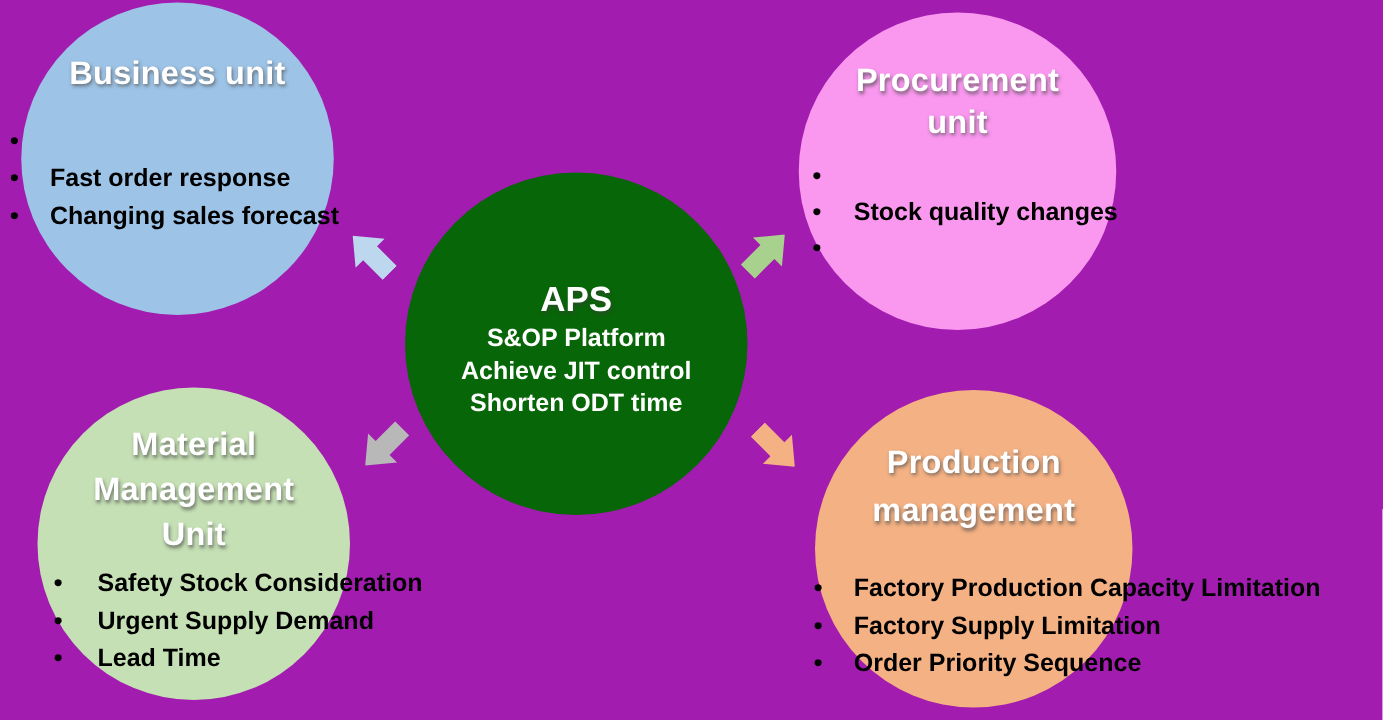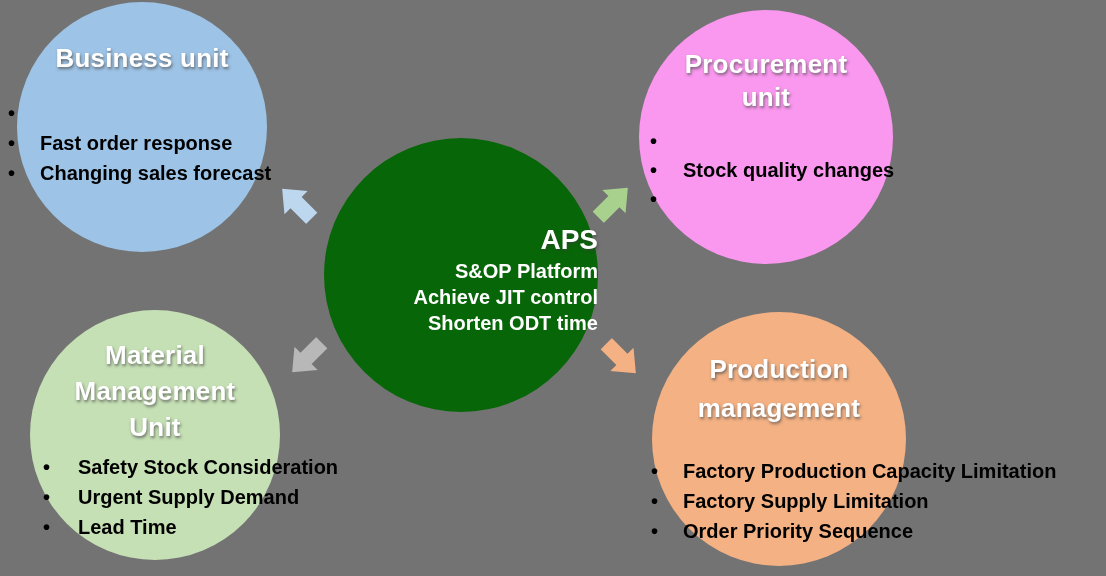--- a/index.html
+++ b/index.html
@@ -1,17 +1,17 @@
 <!DOCTYPE html>
 <html><head>
 <meta charset="utf-8">
 <style>
   html,body { margin:0; padding:0; background:#ffffff; }
   .canvas {
-    position:relative; width:1106px; height:576px; background:#737373;
+    position:relative; width:1106px; height:576px; background:#a21caf;
     font-family:"Liberation Sans", sans-serif; font-weight:bold; overflow:hidden;
   }
   .circle { position:absolute; border-radius:50%; }
   .node-title {
     position:absolute; text-align:center; color:#ffffff; font-size:26px;
     text-shadow:1px 2px 3px rgba(80,80,80,0.75); letter-spacing:0.2px;
   }
   .list { position:absolute; color:#000000; font-size:20px; }
   .row { display:flex; line-height:30px; }
   .dot { flex:0 0 auto; }
@@ -97,21 +97,21 @@
       <span class="dot" style="width:32px;">•</span>
       <span class="txt">Factory Supply Limitation</span>
     </div>
     <div class="row">
       <span class="dot" style="width:32px;">•</span>
       <span class="txt">Order Priority Sequence</span>
     </div>
   </div>
 
   <div class="circle" style="left:324px;top:138px;width:274px;height:274px;background:#076607;"></div>
-  <div class="center-text" style="left:324px;top:222px;width:274px;text-align:right;">
+  <div class="center-text" style="left:324px;top:222px;width:274px;">
     <div class="aps-title">APS</div>
     <div class="aps-sub">S&amp;OP Platform</div>
     <div class="aps-sub">Achieve JIT control</div>
     <div class="aps-sub">Shorten ODT time</div>
   </div>
 
   <svg class="arrow" style="left:276px;top:187px;transform:rotate(-135deg);" width="42" height="33" viewBox="0 0 64 50">
     <polygon points="0,13 34,13 34,0 64,25 34,50 34,37 0,37" fill="#BDD7EE"></polygon>
   </svg>
   <svg class="arrow" style="left:592px;top:186px;transform:rotate(-45deg);" width="42" height="33" viewBox="0 0 64 50">

